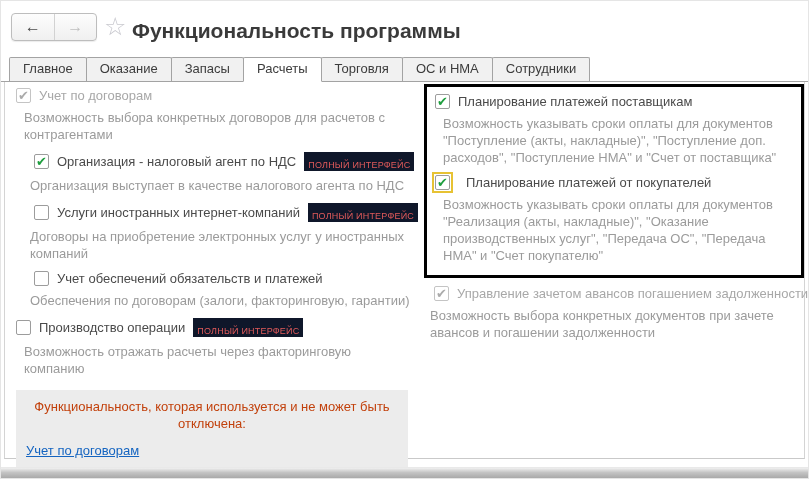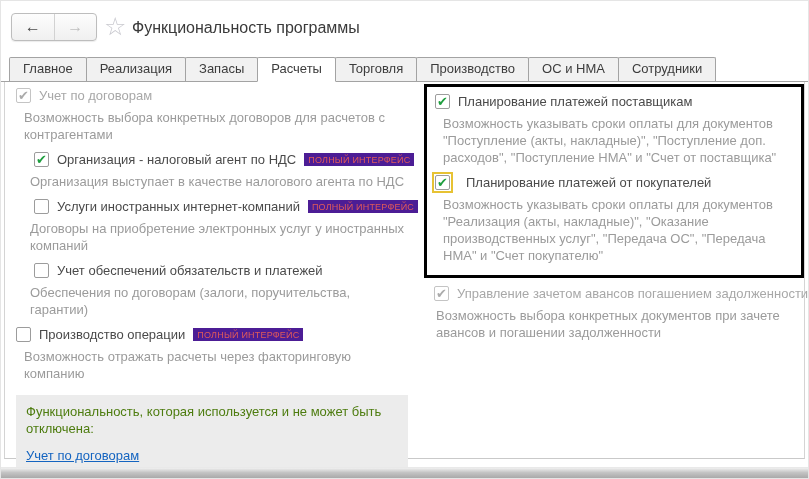--- a/index.html
+++ b/index.html
@@ -9,21 +9,21 @@
 
   
   .header { position:absolute; top:0; left:0; right:0; height:56px; background:#fff; }
   .nav-group { position:absolute; top:12px; left:10px; width:86px; height:28px;
     border:1px solid #bdbdbd; border-radius:4px; display:flex;
     background:linear-gradient(180deg,#fdfdfd,#f0f0f0); box-shadow:0 1px 1px rgba(0,0,0,.08); }
   .nav-btn { flex:1; display:flex; align-items:center; justify-content:center;
     font-size:16px; font-weight:bold; color:#4a4a4a; cursor:pointer; }
   .nav-btn.fwd { color:#bfbfbf; border-left:1px solid #d2d2d2; }
   .star { position:absolute; top:11px; left:103px; font-size:25px; color:#c9c9cf; line-height:28px; cursor:pointer; }
-  .page-title { position:absolute; top:18px; left:131px; font-size:16px; font-weight:normal; color:#3a3a3a; }
+  .page-title { position:absolute; top:18px; left:131px; font-size:21px; font-weight:bold; color:#3a3a3a; }
 
   
   .tabbar { position:absolute; top:56px; left:0; right:0; height:25px;
     display:flex; align-items:flex-end; padding-left:8px; border-bottom:1px solid #a3a3a3;text-align:right; }
   .tab { height:24px; line-height:22px; padding:0 13px; font-size:13px; color:#3c3c3c;
     background:#f1f1f1; border:1px solid #a3a3a3; border-bottom:none;
     border-radius:2px 2px 0 0; margin-right:-1px; cursor:pointer; white-space:nowrap; position:relative; }
   .tab.active { background:#fff; height:25px; margin-bottom:-1px; z-index:2;
     border-bottom:1px solid #fff; font-weight:normal;margin-top:23px; }
 
@@ -38,31 +38,31 @@
   .item { margin-bottom:9px; }
   .item.indent { padding-left:18px; }
   .cb-row { display:flex; align-items:center; margin-bottom:6px; }
   .cb { width:15px; height:15px; border:1px solid #9c9c9c; border-radius:2px; background:#fff;
     display:inline-flex; align-items:center; justify-content:center; flex:none; cursor:pointer; }
   .cb .mark { font-size:13px; font-weight:bold; color:#1e9e3e; line-height:1; margin-top:-1px; }
   .cb.disabled { border-color:#c4c4c4; }
   .cb.disabled .mark { color:#ababab; }
   .cb-label { font-size:13px; color:#4a4a4a; margin-left:8px; white-space:nowrap; }
   .cb-label.dim { color:#a8a8a8; }
-  .badge { font-size:9px; letter-spacing:.2px; margin-left:8px; padding:2px 4px 1px;
-    background:#4c1d95; color:#e05a5a; white-space:nowrap; }
+  .badge { font-size:9px; letter-spacing:.2px; margin-left:8px; padding:8px 4px 1px;
+    background:#0f172a; color:#e05a5a; white-space:nowrap; }
   .desc { font-size:13px; line-height:17px; color:#9b9b9b; margin-bottom:9px;margin-left:8px; }
 
   .hl-yellow { display:inline-flex; border:2px solid #e7c233; padding:1px; margin:-3px; margin-right:5px; }
   .hl-yellow .cb { margin:0; }
 
   .annotation-box { border:3px solid #000; padding:7px 8px 2px 8px; margin-bottom:8px; }
 
   .info-box { background:#ececec; padding:8px 10px 12px 10px; margin-top:13px; width:392px; }
-  .info-box .info-text { font-size:13px; line-height:17px; color:#4d7c0f; }
+  .info-box .info-text { font-size:13px; line-height:17px; color:#c2410c;text-align:center; }
   .info-box a { display:inline-block; margin-top:11px; font-size:13px; color:#1464c0;
     text-decoration:underline; cursor:pointer; }
   .info-box .lnk-wrap { display:block; }
 
   
   .bottom-bar { position:absolute; left:0; right:0; bottom:0; height:11px;
     background:linear-gradient(180deg,#f0f0f0 0%,#c4c4c4 45%,#a9a9a9 100%);
     border-top:1px solid #e9e9e9; }
 </style>
 </head>
@@ -78,25 +78,24 @@
       <div class="nav-btn fwd">
         <span>→</span>
       </div>
     </div>
     <div class="star">☆</div>
     <div class="page-title">Функциональность программы</div>
   </div>
 
   <div class="tabbar">
     <div class="tab">Главное</div>
-    <div class="tab">Реализация</div>
+    <div class="tab">Оказание</div>
     <div class="tab">Запасы</div>
     <div class="tab active">Расчеты</div>
     <div class="tab">Торговля</div>
-    <div class="tab">Производство</div>
     <div class="tab">ОС и НМА</div>
     <div class="tab">Сотрудники</div>
   </div>
 
   <div class="panel">
 
     <div class="col-left">
 
       <div class="item">
         <div class="cb-row">
@@ -126,21 +125,21 @@
           <span class="badge">ПОЛНЫЙ ИНТЕРФЕЙС</span>
         </div>
         <div class="desc" style="margin-left:-4px">Договоры на приобретение электронных услуг у иностранных компаний</div>
       </div>
 
       <div class="item indent">
         <div class="cb-row">
           <span class="cb"></span>
           <span class="cb-label">Учет обеспечений обязательств и платежей</span>
         </div>
-        <div class="desc" style="margin-left:-4px">Обеспечения по договорам (залоги, поручительства, гарантии)</div>
+        <div class="desc" style="margin-left:-4px">Обеспечения по договорам (залоги, факторинговую, гарантии)</div>
       </div>
 
       <div class="item">
         <div class="cb-row">
           <span class="cb"></span>
           <span class="cb-label">Производство операции</span>
           <span class="badge">ПОЛНЫЙ ИНТЕРФЕЙС</span>
         </div>
         <div class="desc">Возможность отражать расчеты через факторинговую компанию</div>
       </div>
@@ -180,21 +179,21 @@
 
       </div>
 
       <div class="item">
         <div class="cb-row" style="margin-left:10px">
           <span class="cb disabled">
               <span class="mark">✔</span>
             </span>
           <span class="cb-label dim">Управление зачетом авансов погашением задолженности</span>
         </div>
-        <div class="desc" style="margin-left:12px">Возможность выбора конкретных документов при зачете авансов и погашении задолженности</div>
+        <div class="desc" style="margin-left:6px">Возможность выбора конкретных документов при зачете авансов и погашении задолженности</div>
       </div>
 
     </div>
 
   </div>
 
   <div class="bottom-bar"></div>
 
 </div>
 

